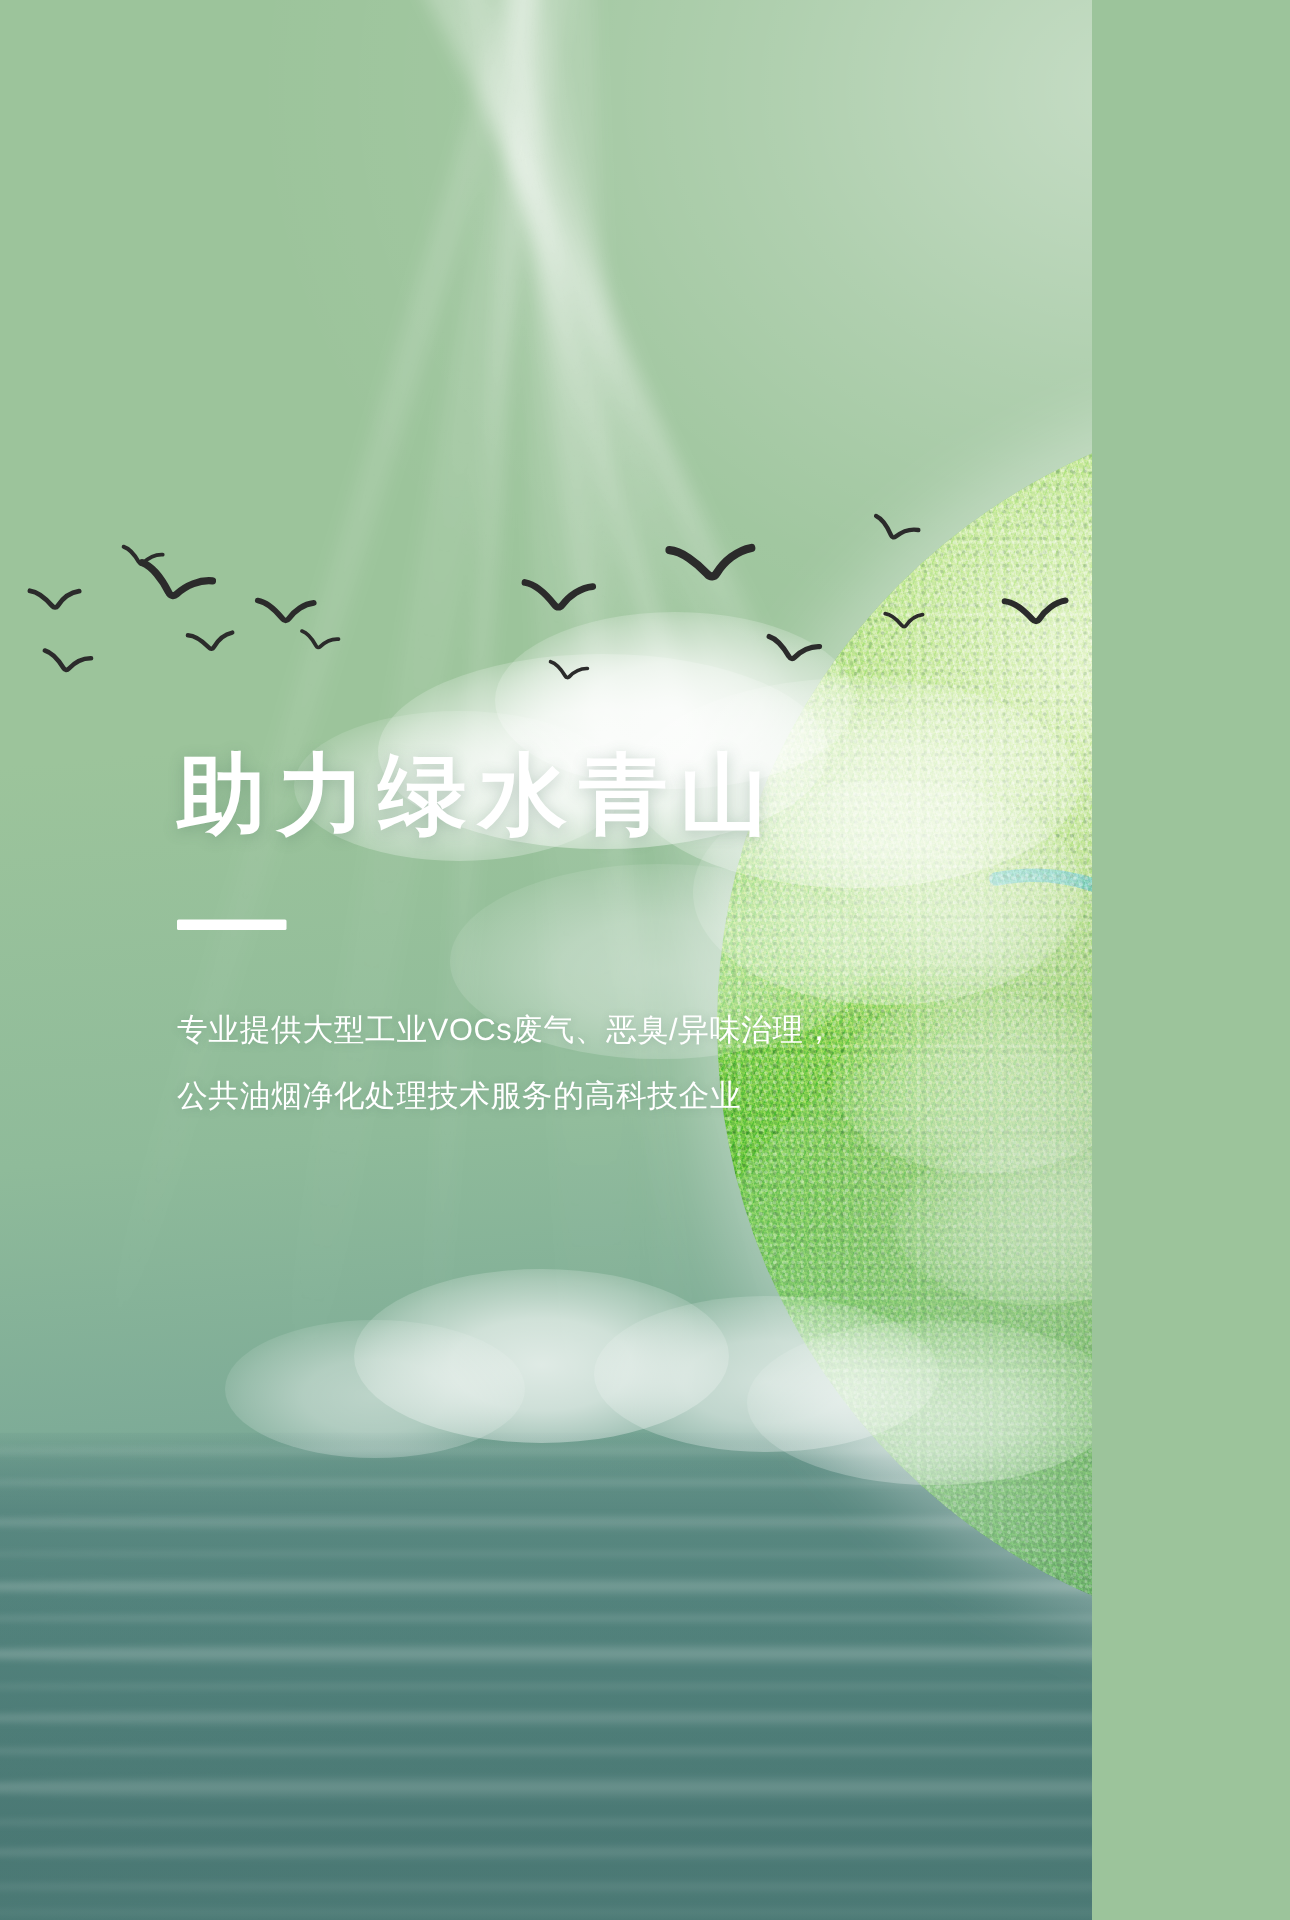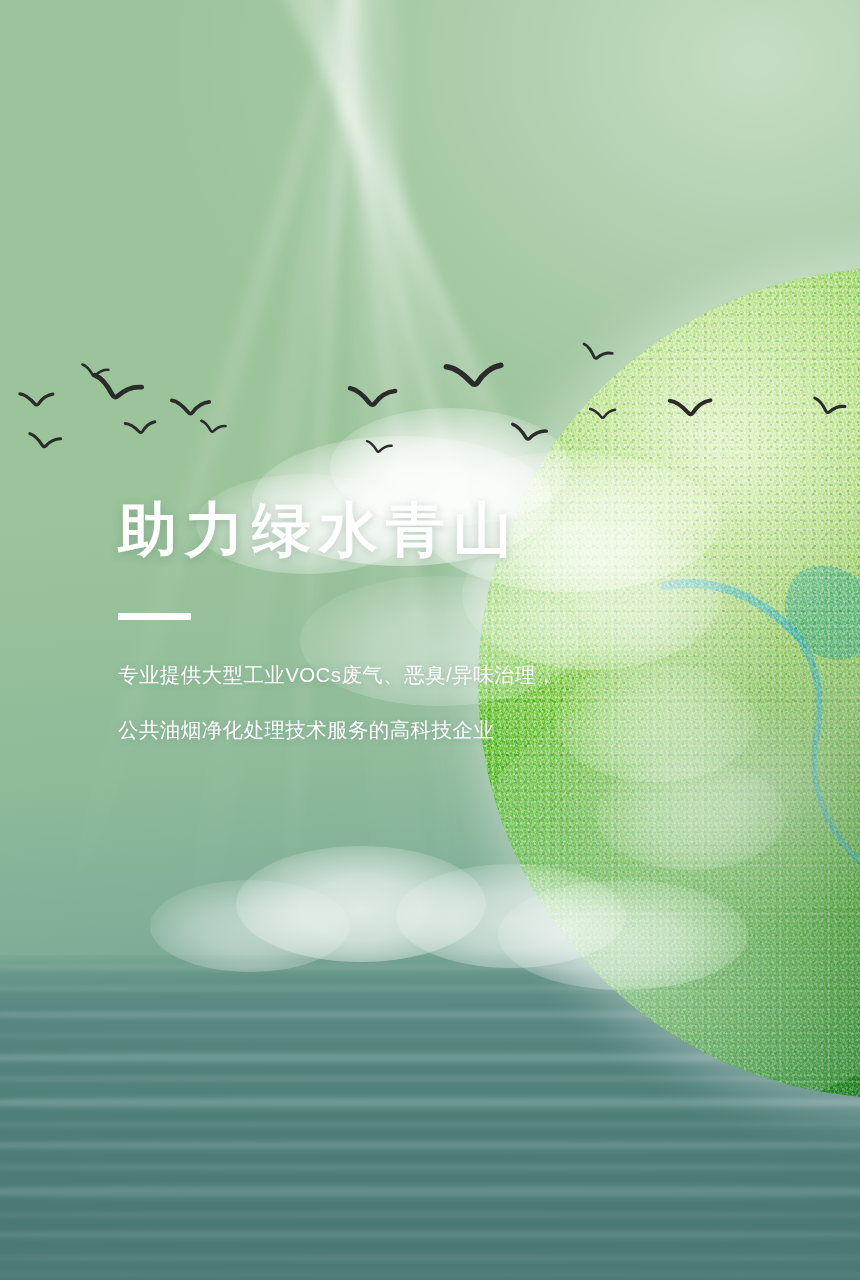--- a/index.html
+++ b/index.html
@@ -6,21 +6,21 @@
   * { margin:0; padding:0; box-sizing:border-box; }
   html, body {
     width:860px; height:1280px;
     overflow:hidden;
     background:#9cc49b;
     font-family:"Liberation Sans","DejaVu Sans",sans-serif;
   }
 
   .poster {
     position:relative;
-    width:860px; height:1280px;
+    width:728px; height:1280px;
     overflow:hidden;
     background:
       linear-gradient(175deg,#9cc49b 0%,#9cc49b 38%,#8fbb9a 58%,#7dab97 72%,#659490 82%,#55837f 92%,#4d7c78 100%);
   }
 
   
   .sky-glow {
     position:absolute; left:0; top:0; width:860px; height:1000px;
     background:
       radial-gradient(ellipse 760px 620px at 88% 6%,
@@ -197,21 +197,21 @@
     text-shadow:0 2px 10px rgba(70,110,88,0.30);
     white-space:nowrap;
   }
   .divider {
     margin-top:41px;
     width:73px; height:7px;
     background:#ffffff;
     border-radius:1px;
   }
   .subtitle {
-    margin-top:36px;
+    margin-top:48px;
     color:#ffffff;
     font-size:20.5px;
     font-weight:400;
     line-height:37px;
     letter-spacing:.4px;
     text-shadow:0 1px 6px rgba(70,110,88,0.28);
     white-space:nowrap;
   }
 </style>
 </head>
@@ -344,16 +344,16 @@
       </svg>
       <svg width="34" height="20" viewBox="0 0 34 20" style="position: absolute; left: 812px; top: 398px; transform: scale(1) rotate(9deg); transform-origin: 50% 50%;">
         <path d="M1.5 2.5 C6 3.5 11 8.5 14.5 13.5 C15.5 15 17 15 18 13.8 C21.5 9.6 27 6.2 32.5 6.0" stroke="#2b2b2b" stroke-width="3.1" stroke-linecap="round" fill="none"></path>
       </svg>
     </div>
 
   <div class="content">
     <div class="headline">助力绿水青山</div>
     <div class="divider"></div>
     <div class="subtitle">专业提供大型工业VOCs废气、恶臭/异味治理，</div>
-    <div class="subtitle" style="margin-top:18px">公共油烟净化处理技术服务的高科技企业</div>
+    <div class="subtitle" style="margin-top:7px">公共油烟净化处理技术服务的高科技企业</div>
   </div>
 
 </div>
 
 </body></html>

